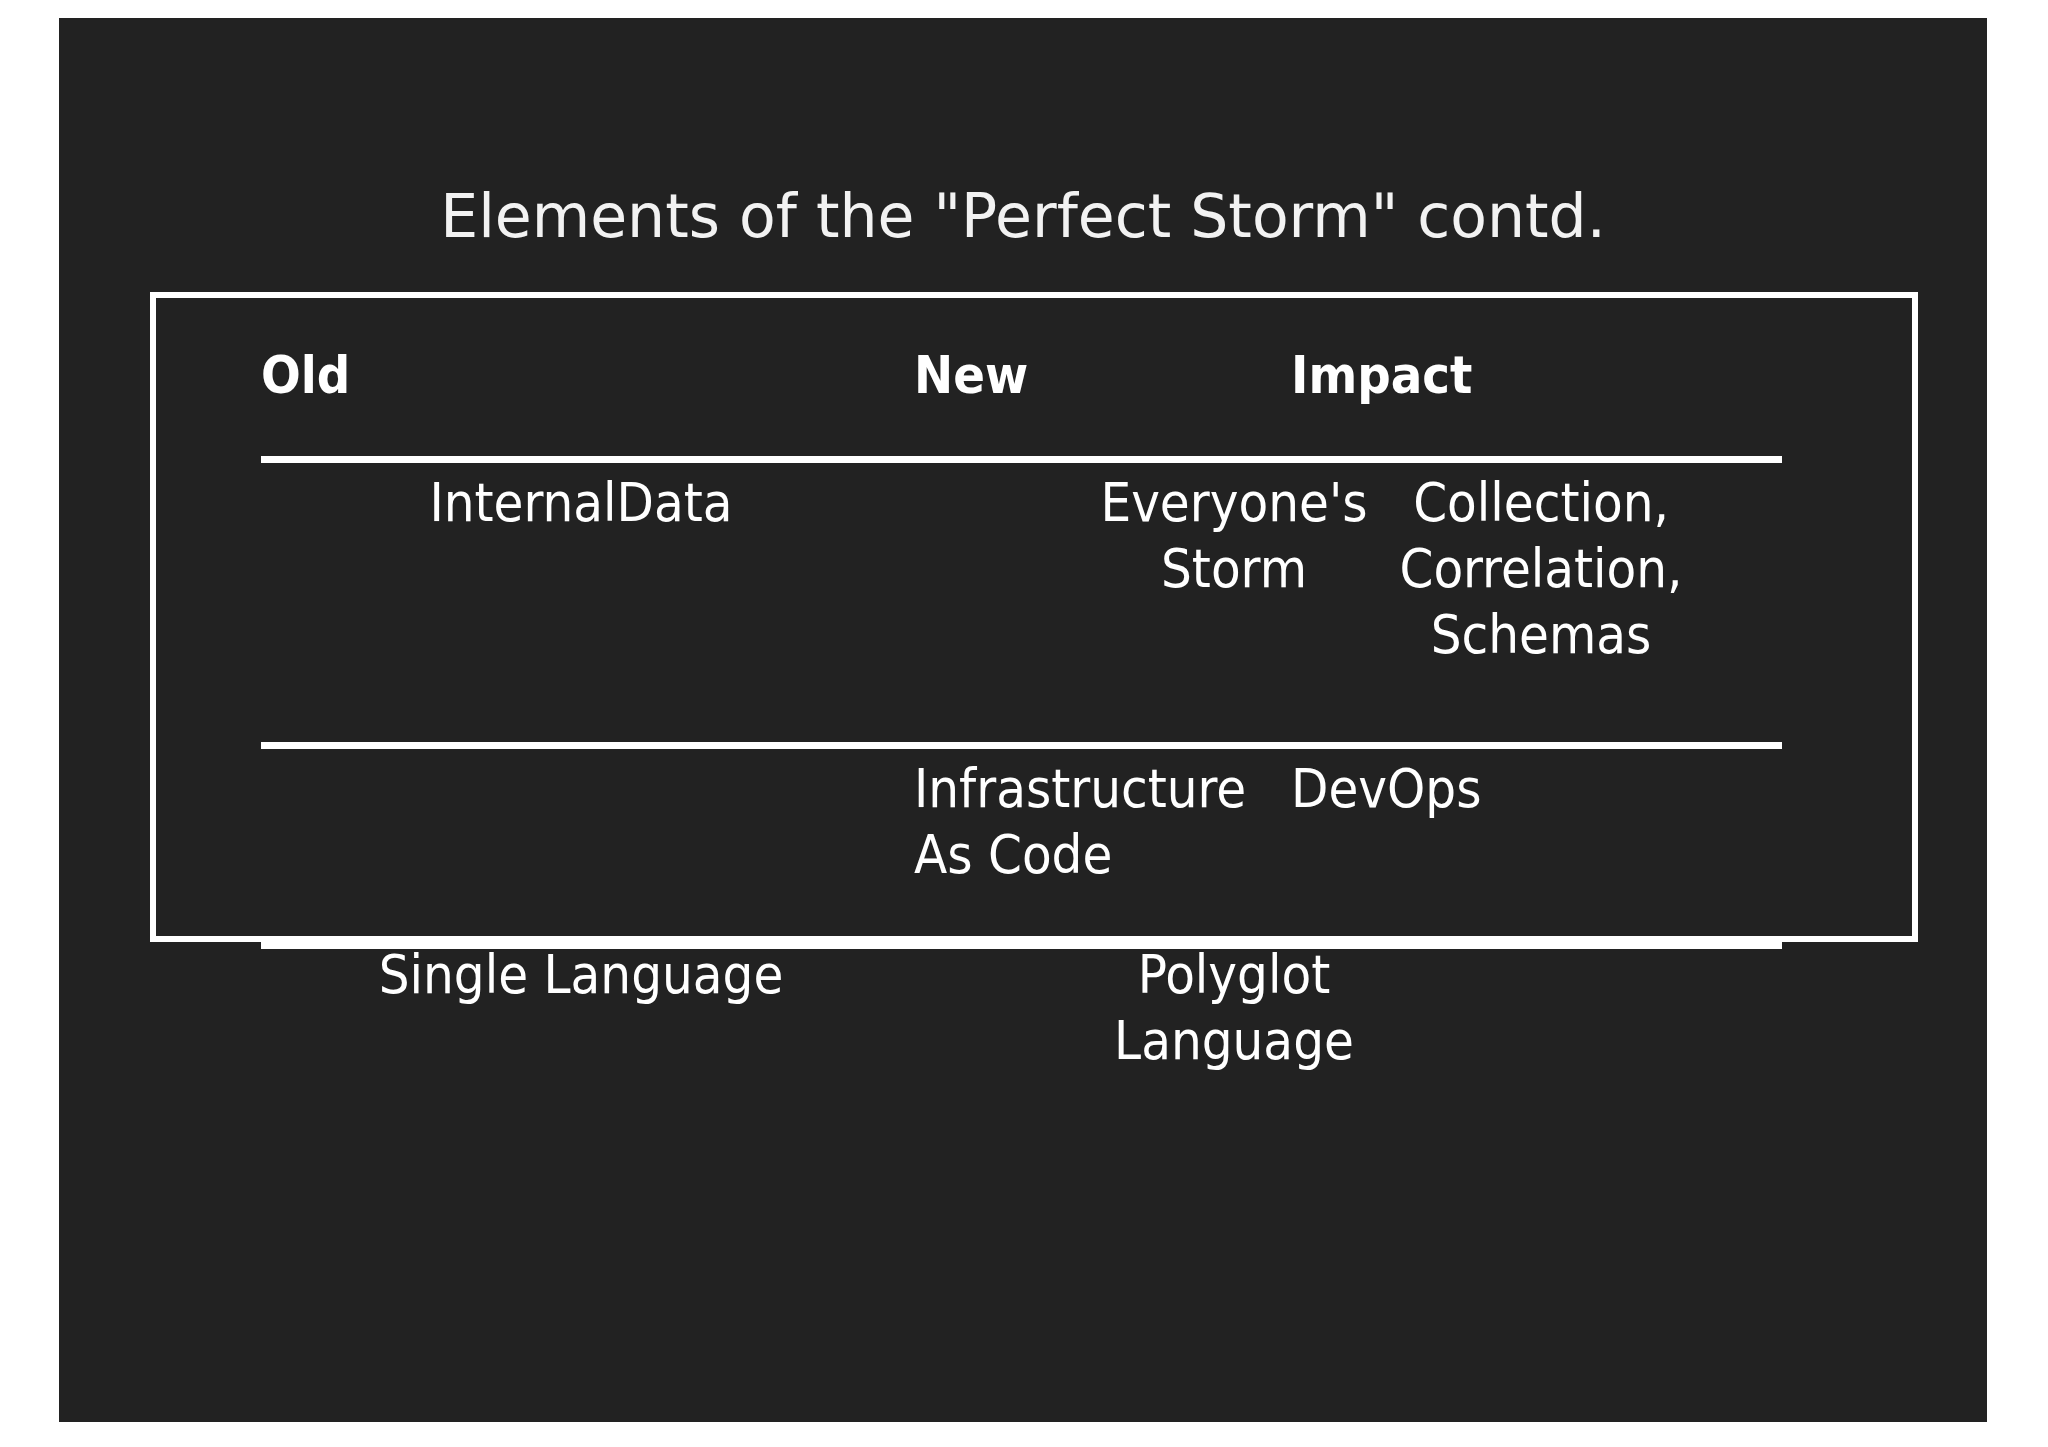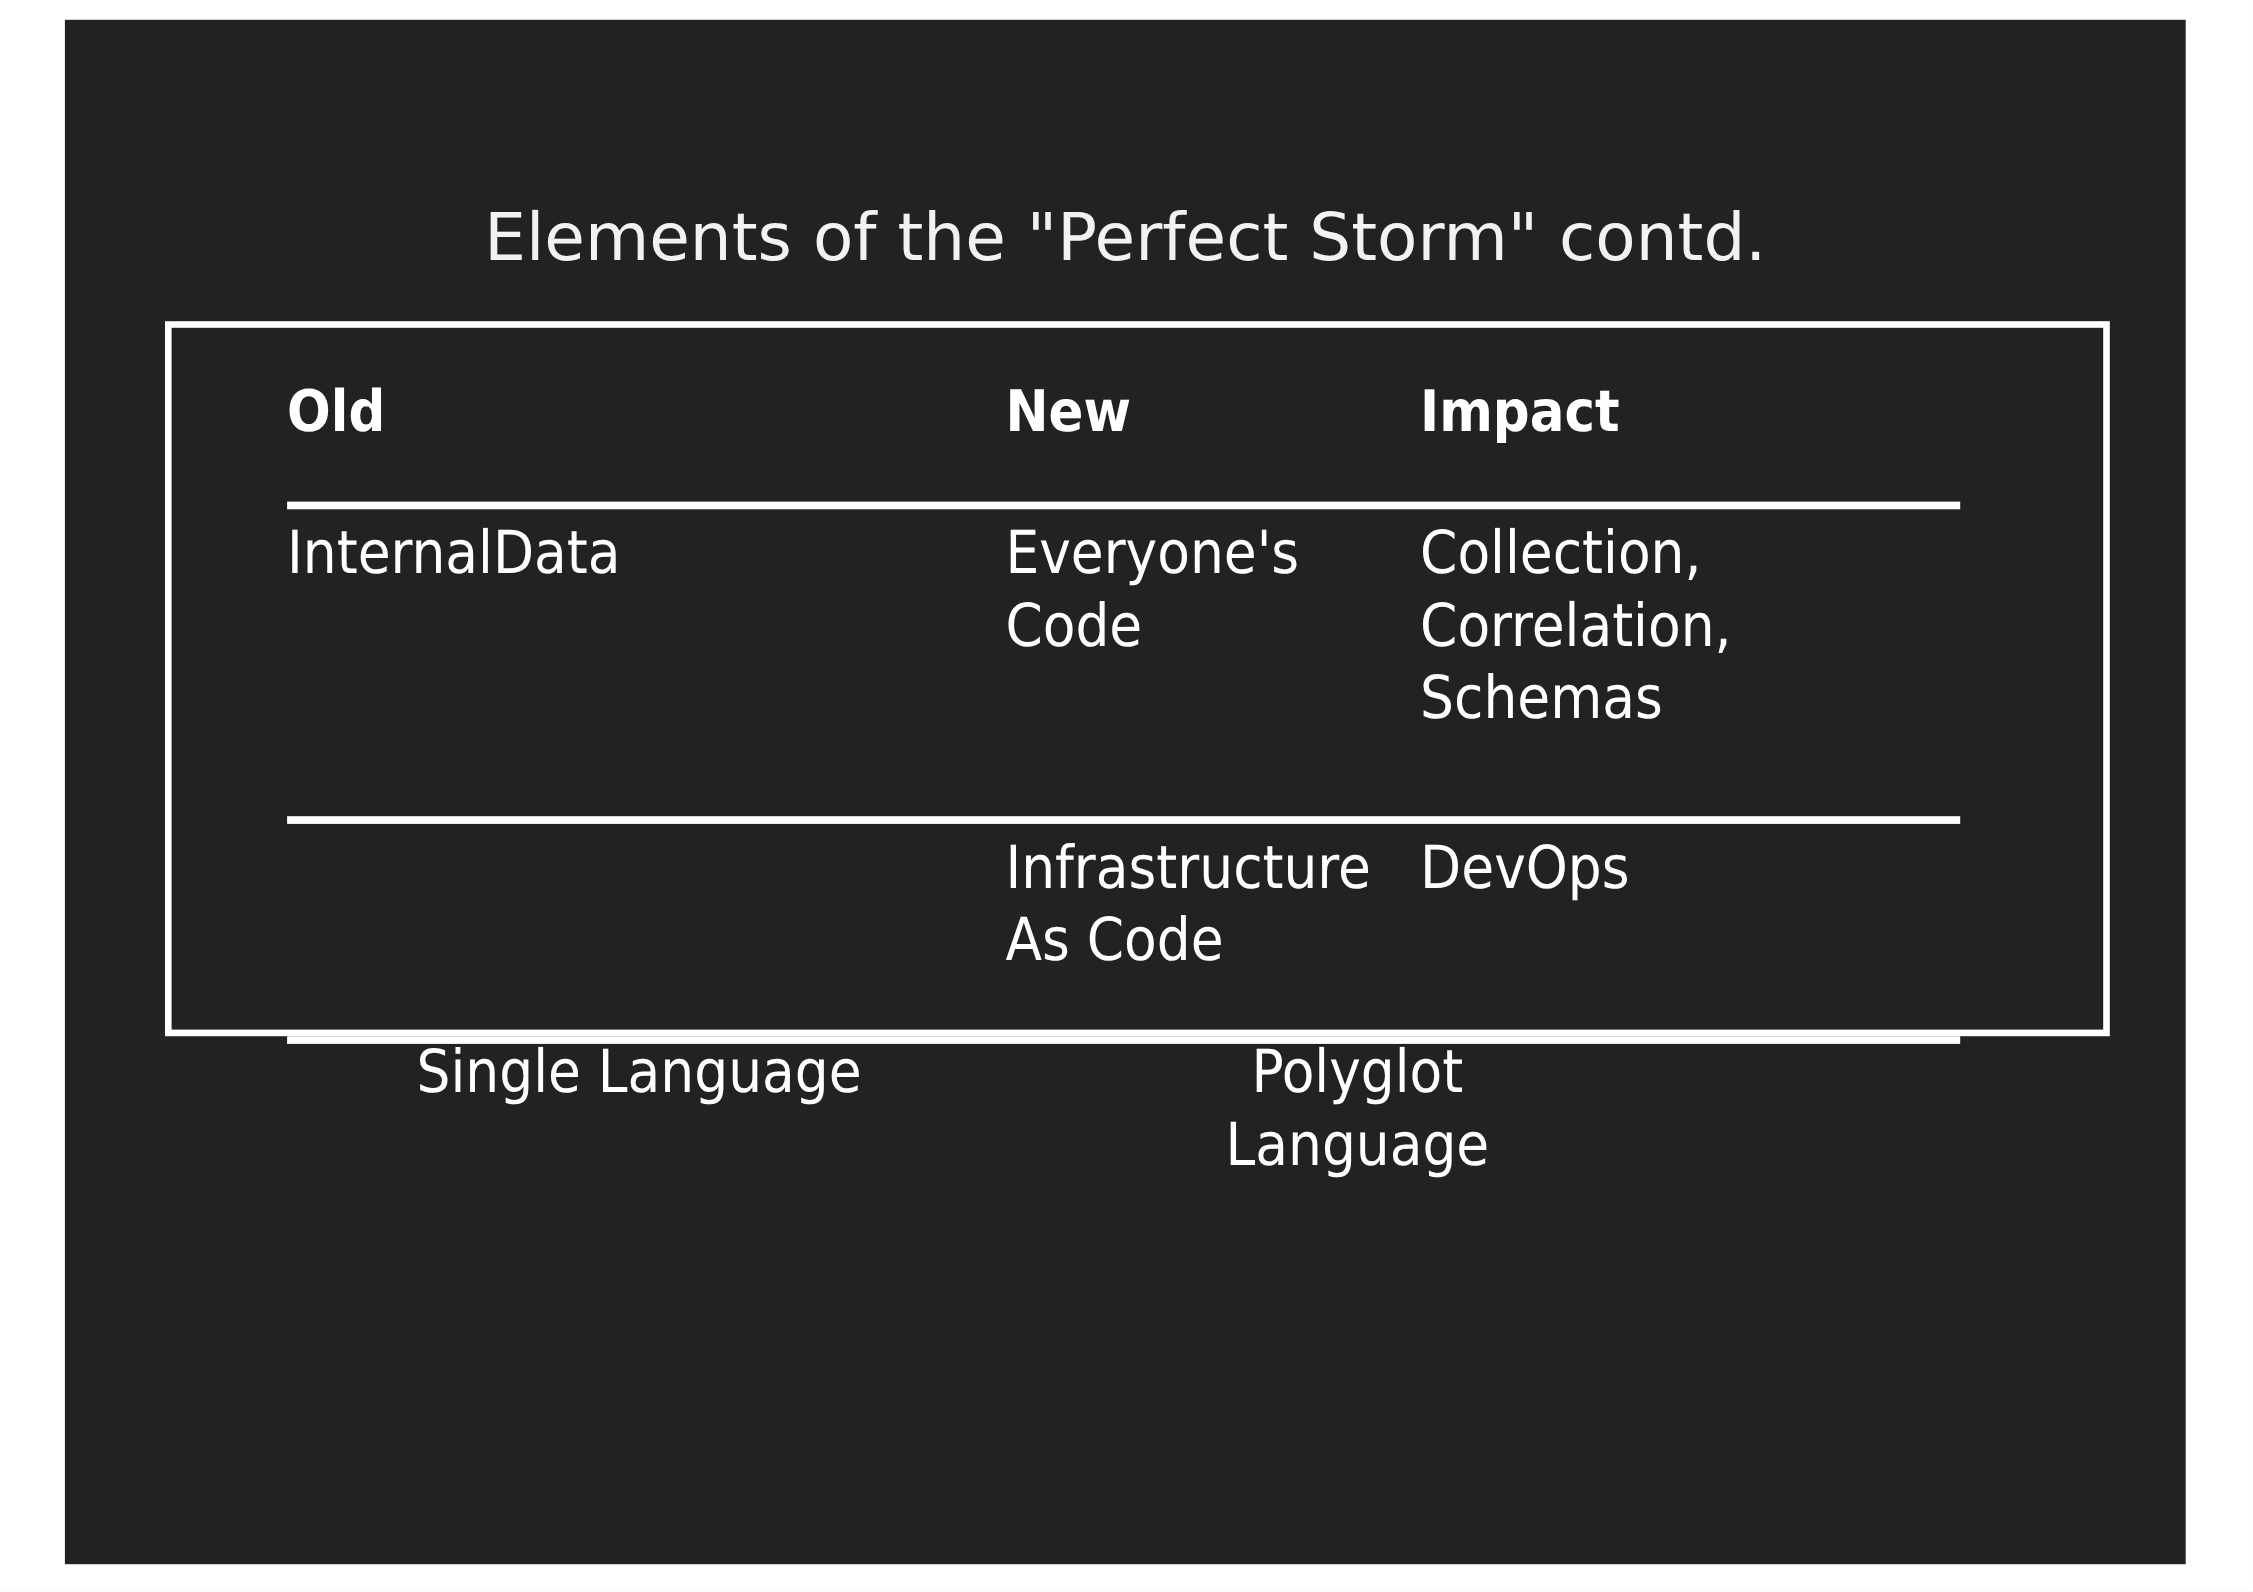--- a/index.html
+++ b/index.html
@@ -99,21 +99,21 @@
   .row-rule {
     position: absolute;
     left: 0px;
     width: 1521px;
     height: 7px;
     background: #ffffff;
   }
 
   
   #row-header { top: 0px;   height: 100px; }
-  #row-0      { top: 128px; height: 270px; }
+  #row-0      { top: 128px; height: 270px; text-align: center; }
   #row-1      { top: 414px; height: 200px; }
   #row-2      { top: 600px; height: 200px; text-align: center; }
 
   #rule-0 { top: 114px; }
   #rule-1 { top: 400px; }
   #rule-2 { top: 600px; }
 </style>
 </head>
 <body>
 
@@ -131,21 +131,21 @@
         <div class="cell header col-new">New</div>
         <div class="cell header col-old">Old</div>
         <div class="cell header col-impact">Impact</div>
       </div>
 
       <div class="row-rule" id="rule-0"></div>
 
       <div class="table-row" id="row-0">
         <div class="cell col-old">InternalData</div>
         <div class="cell col-new">Everyone's
-Code</div>
+Storm</div>
         <div class="cell col-impact">Collection,
 Correlation,
 Schemas</div>
       </div>
 
       <div class="row-rule" id="rule-1"></div>
 
       <div class="table-row" id="row-1">
         <div class="cell col-new">Infrastructure
 As Code</div>

